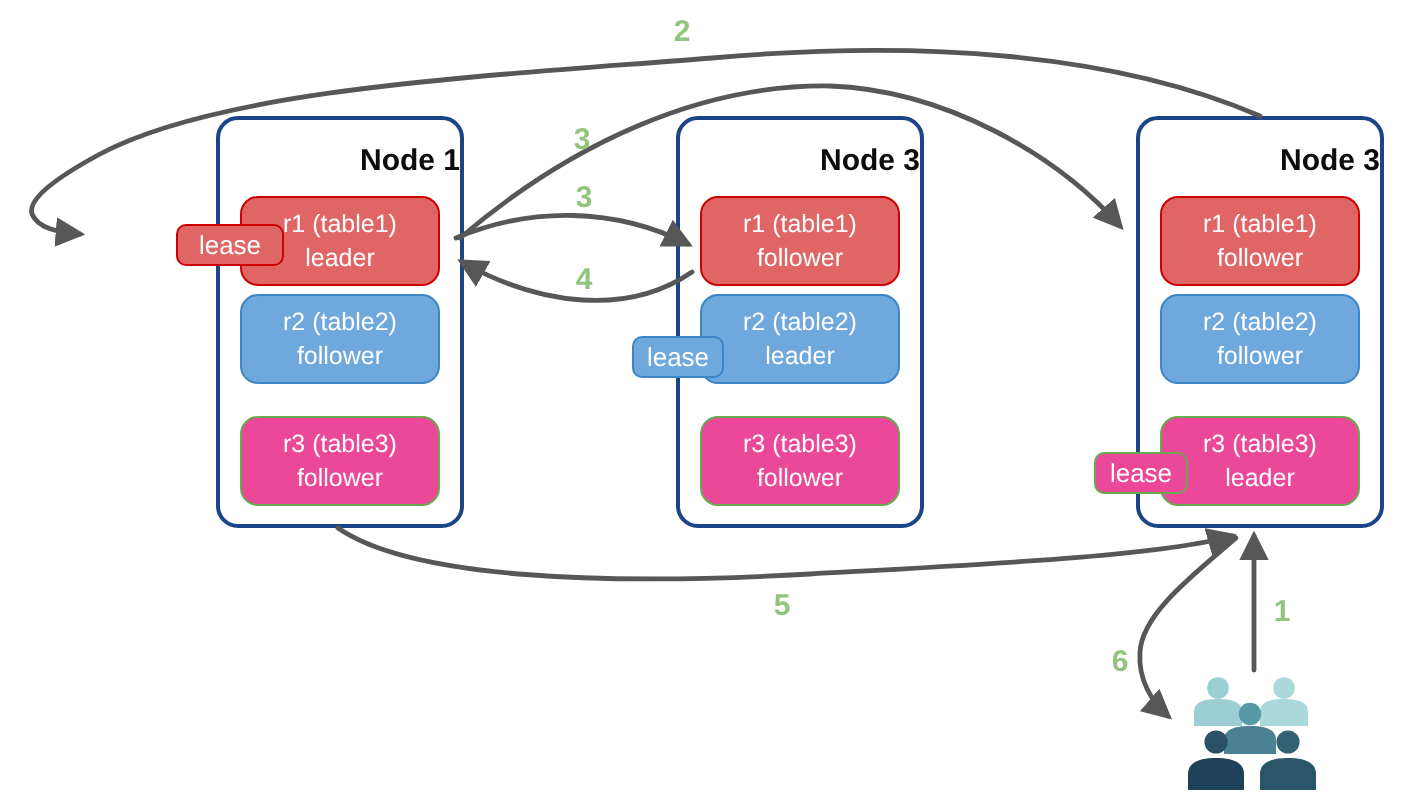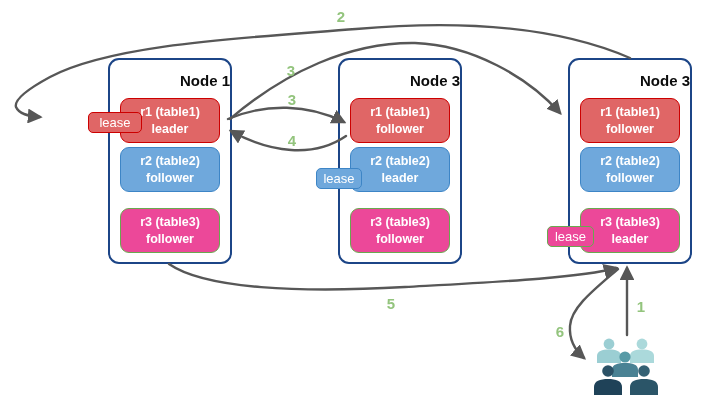--- a/index.html
+++ b/index.html
@@ -11,21 +11,21 @@
     position:absolute;top:58px;width:124px;height:206px;background:#fff;
     border:2px solid #1c4587;border-radius:11px;box-sizing:border-box;z-index:2;
   }
   .n1{left:108px}.n2{left:338px}.n3{left:568px}
   .node-title{
     text-align:right;font-weight:bold;font-size:15px;color:#0c0c0c;margin-top:12px;
   }
   .replica{
     position:absolute;left:10px;width:100px;height:45px;border-radius:9px;box-sizing:border-box;
     color:#fff;font-size:12.5px;line-height:1.3;display:flex;flex-direction:column;
-    align-items:center;justify-content:center;text-align:center;font-weight:bold;
+    align-items:center;justify-content:center;text-align:center;
   }
   .row1{top:38px}.row2{top:87px}.row3{top:148px}
   .red{background:#e06666;border:1.5px solid #cc0000}
   .blue{background:#6fa8dc;border:1.5px solid #3d85c6}
   .green{background:#ec4899;border:1.5px solid #6aa84f}
   .lease{
     position:absolute;height:21px;border-radius:5px;color:#fff;font-size:13px;
     display:flex;align-items:center;justify-content:center;z-index:4;box-sizing:border-box;margin-left:39px;
   }
   .lease-red{left:49px;top:112px;width:54px}

